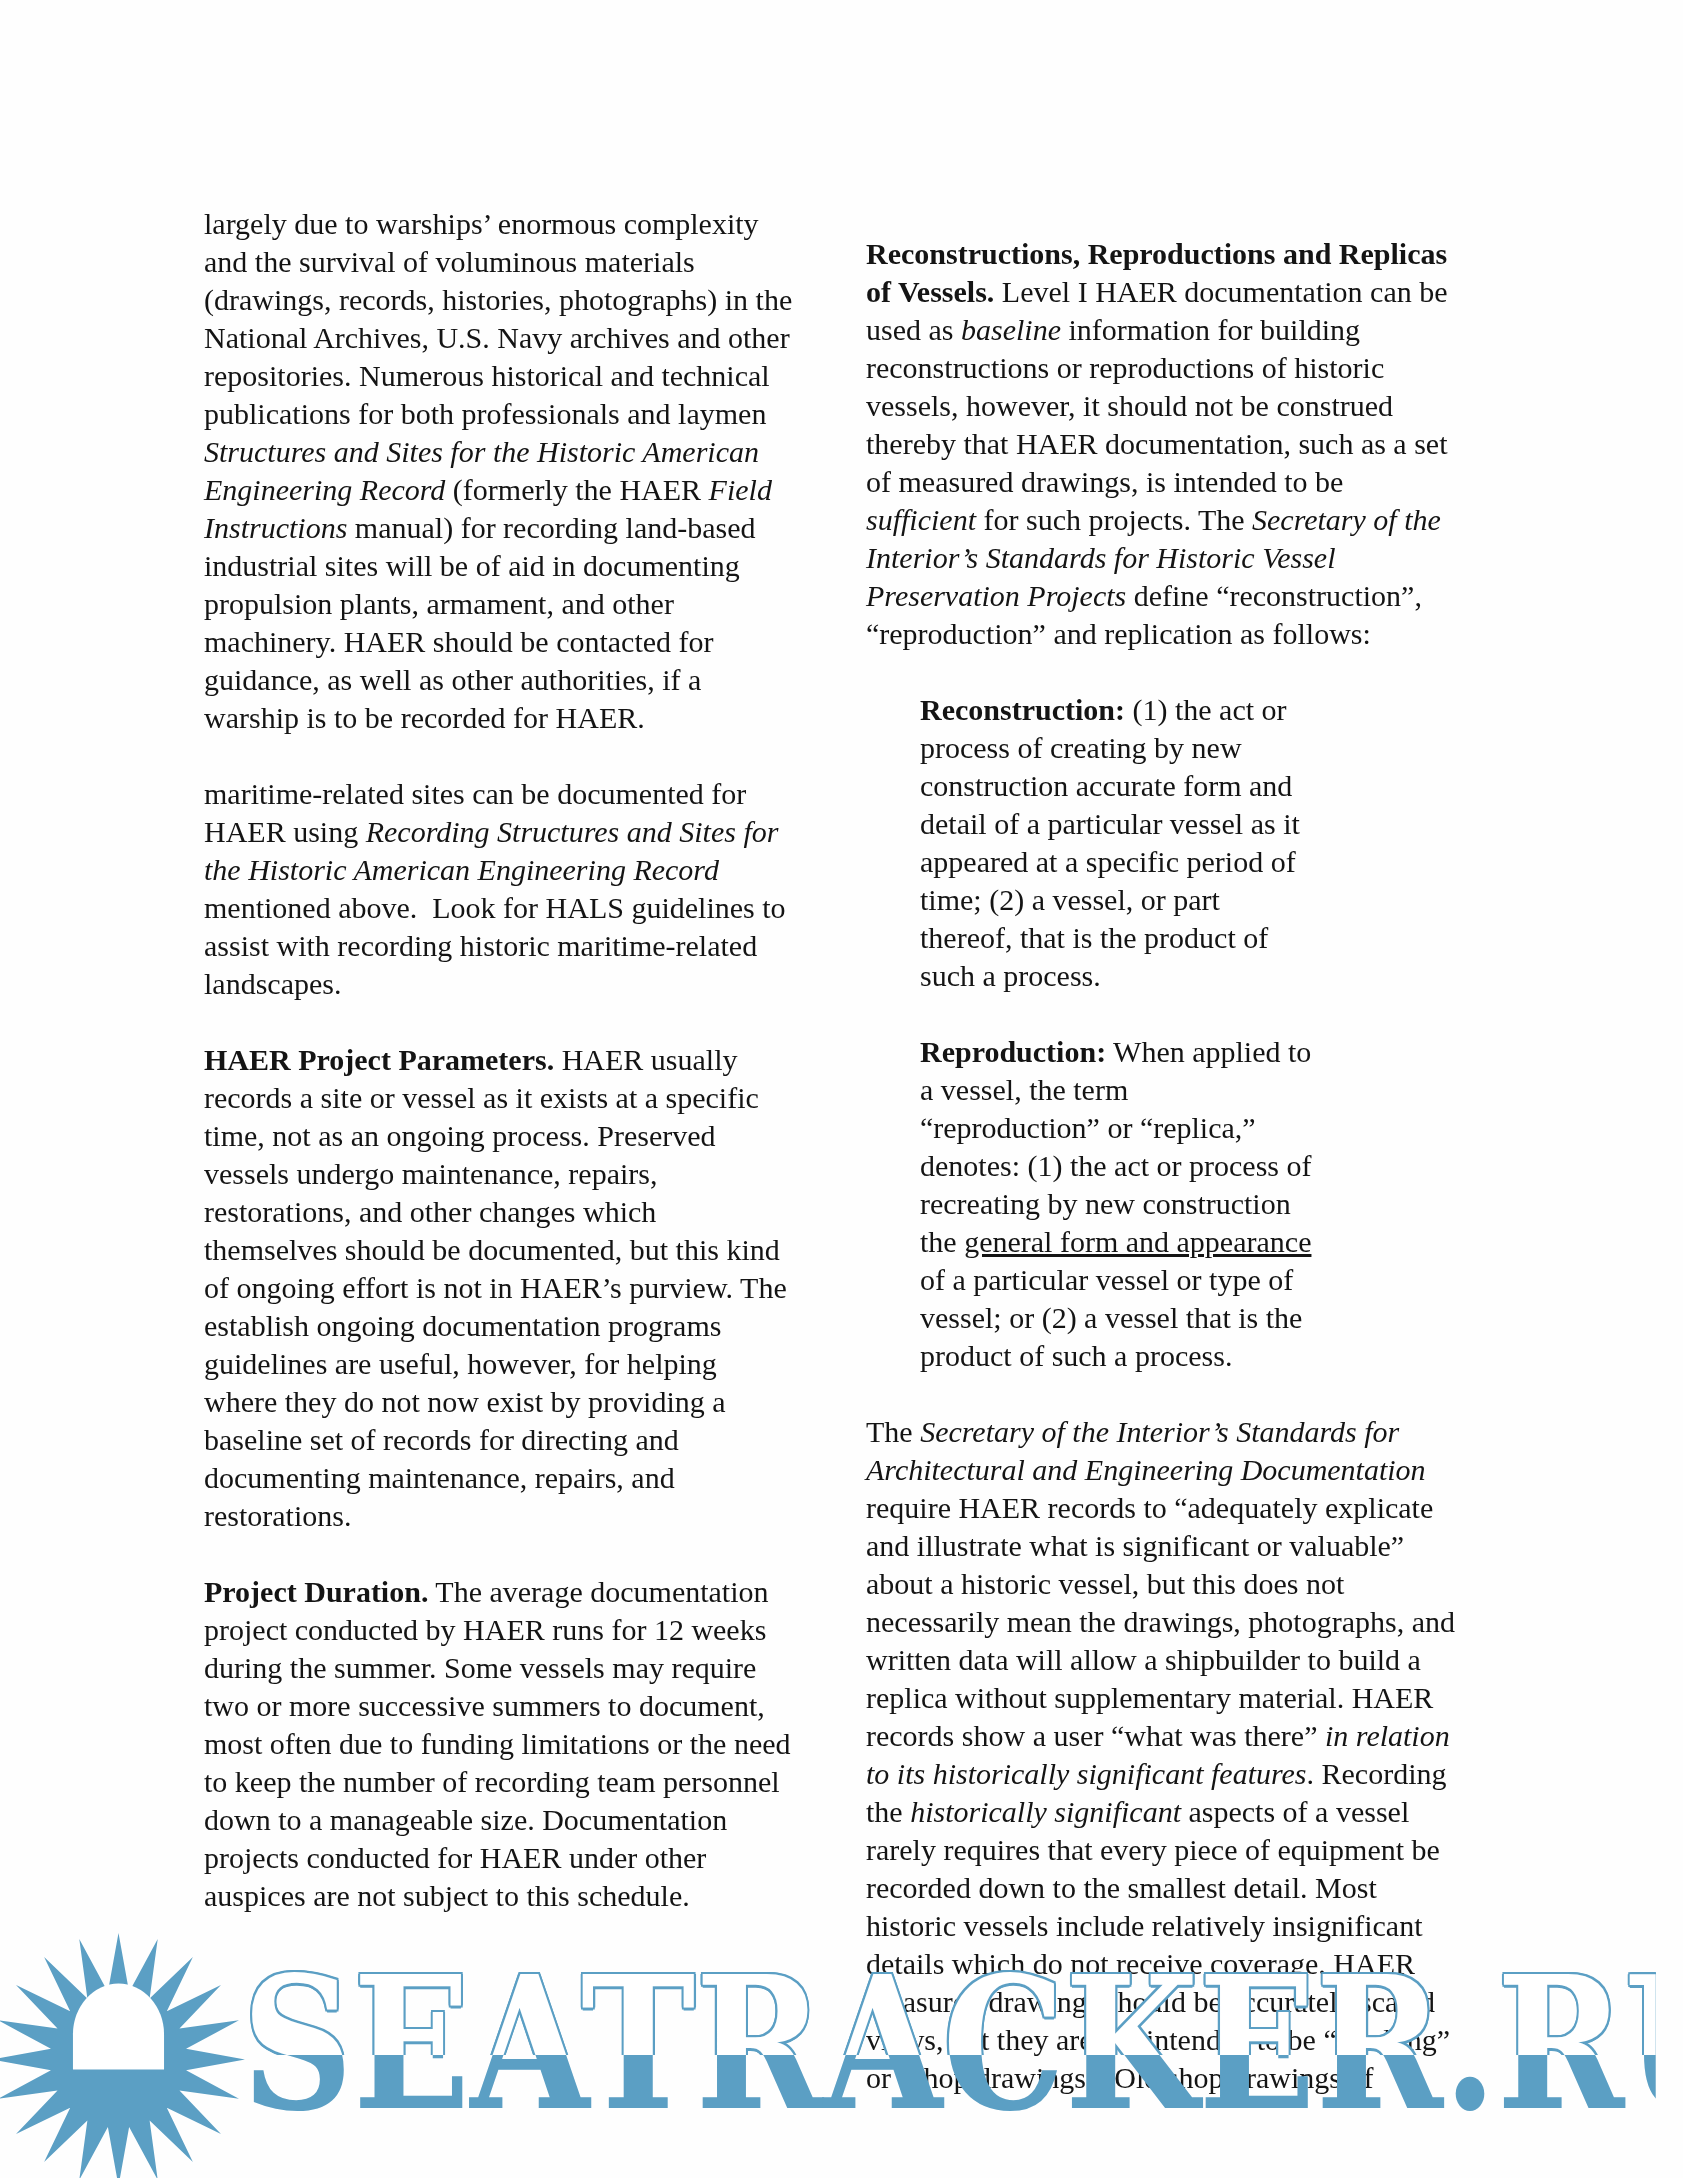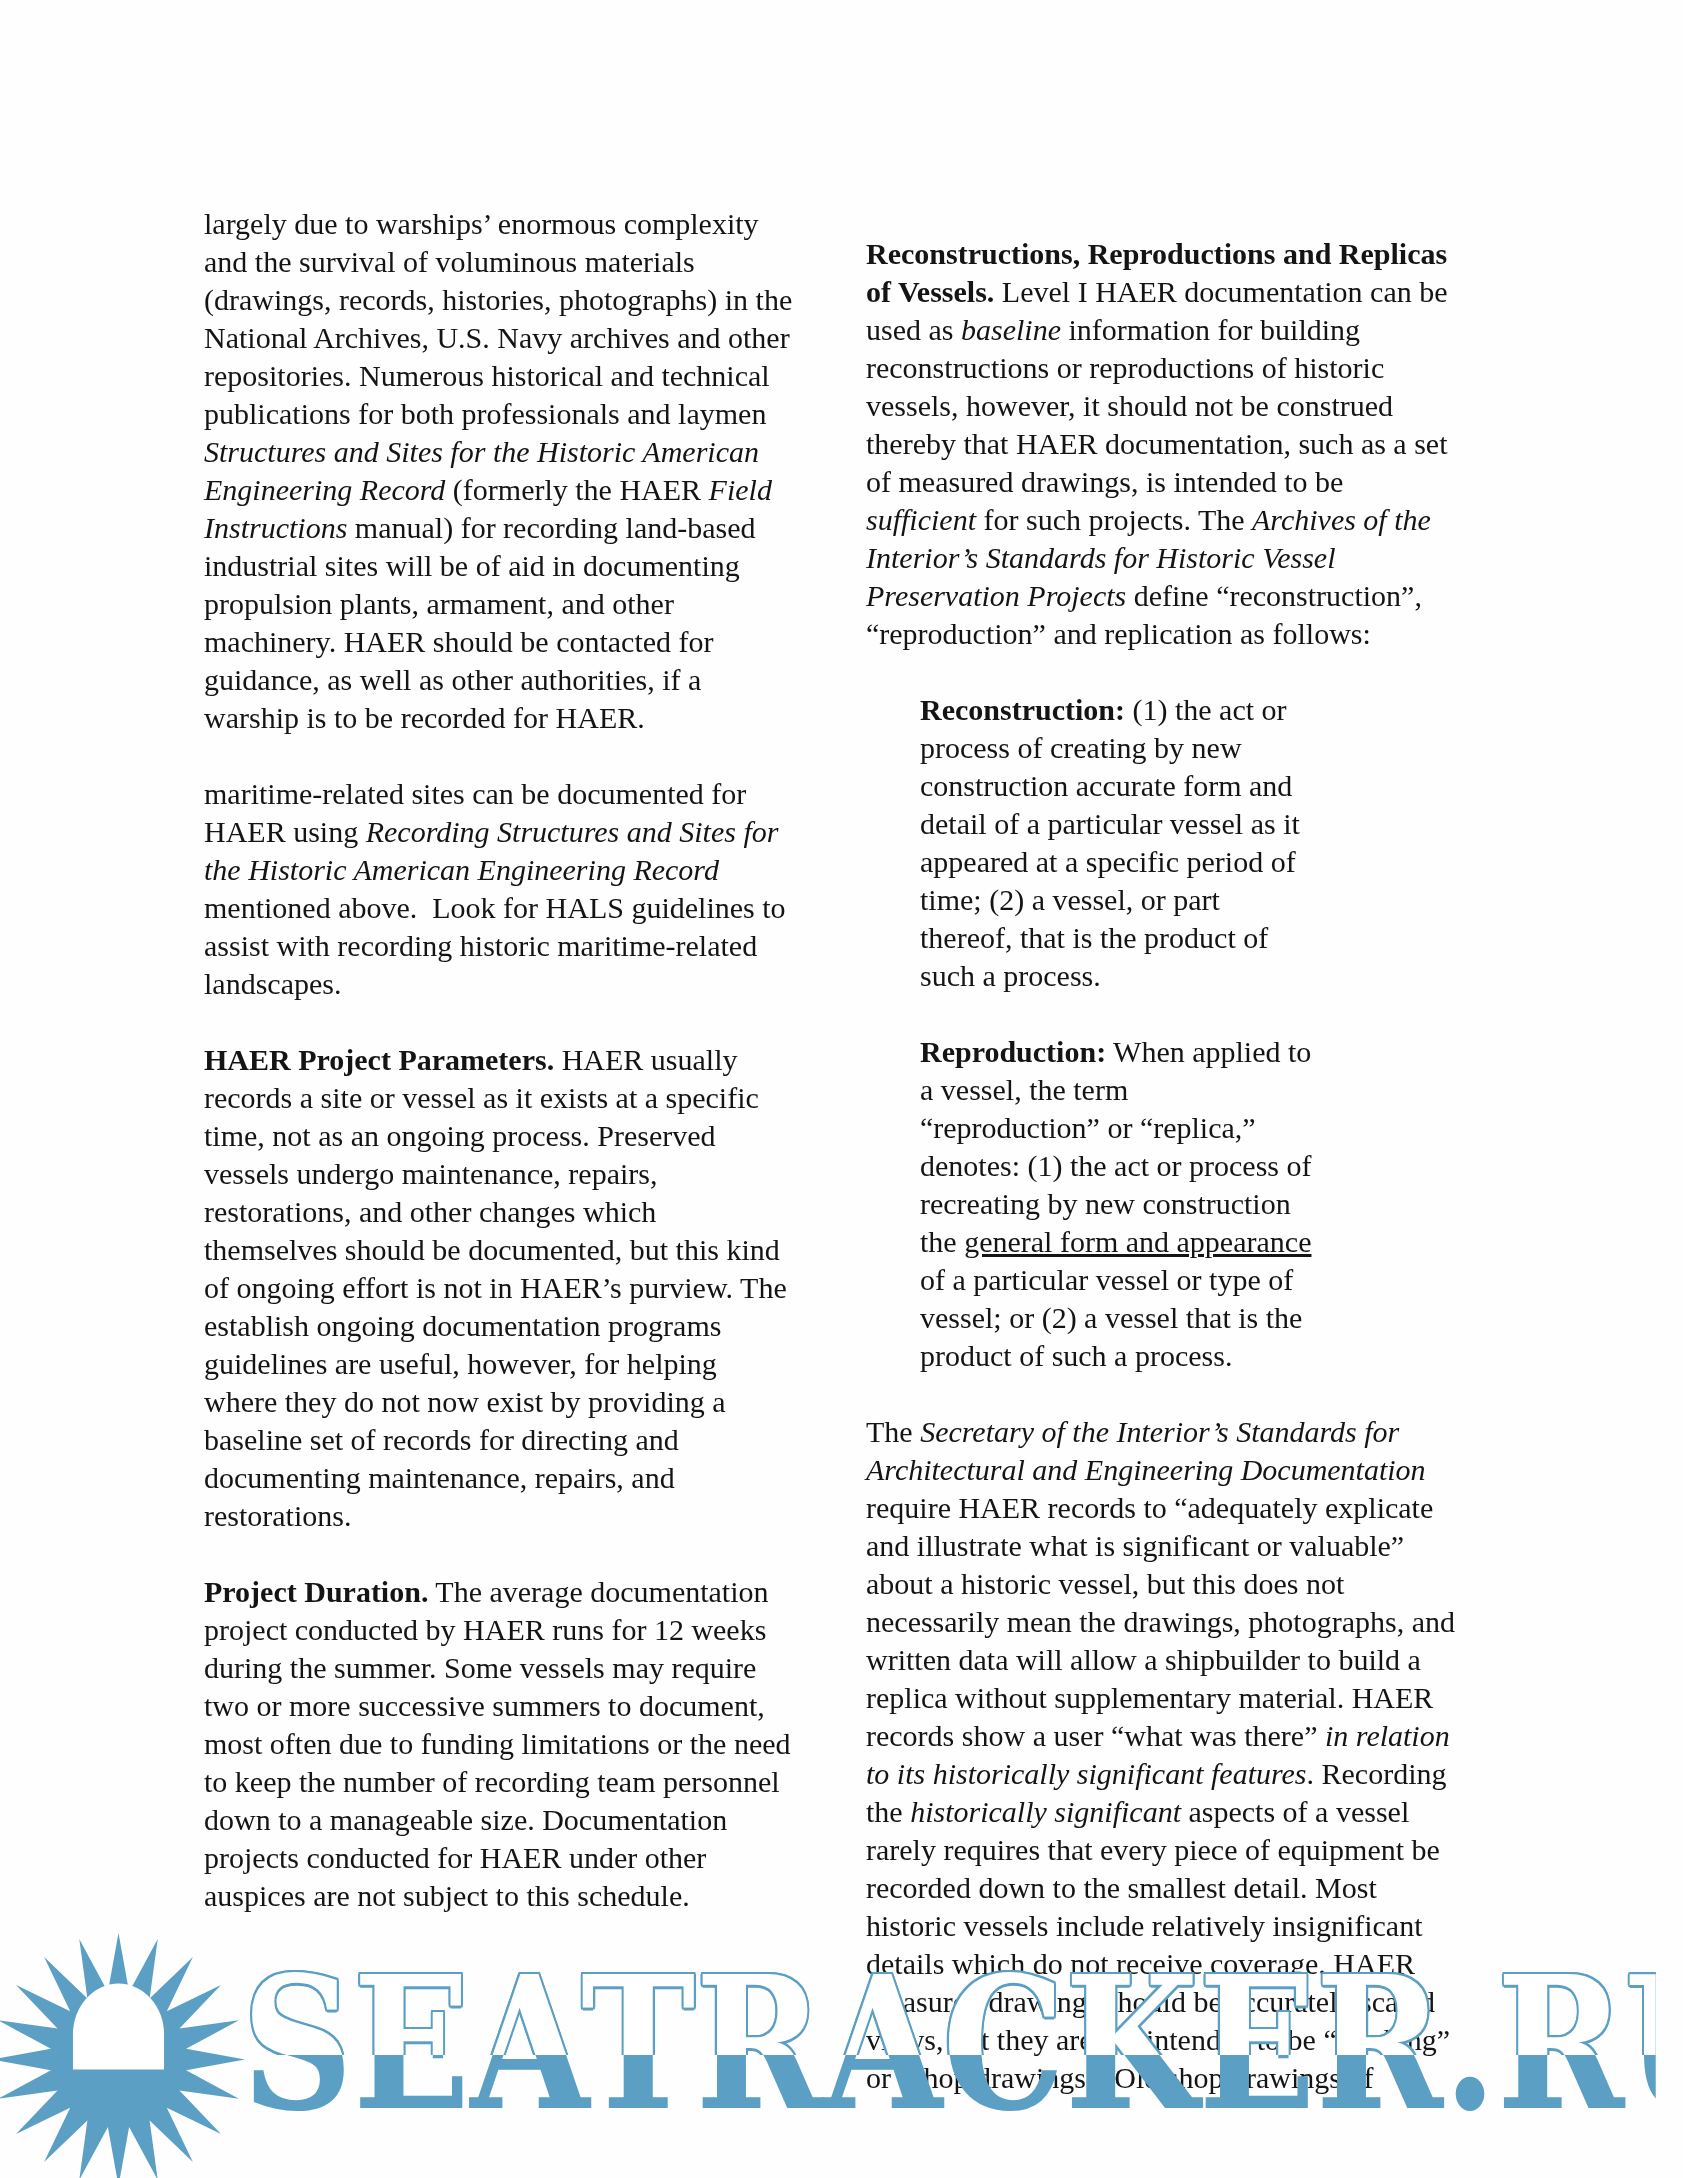--- a/index.html
+++ b/index.html
@@ -106,21 +106,21 @@
     </div>
   <div class="col col-right">
       <div class="para">
         <div class="line"><span class="seg-b ">Reconstructions, Reproductions and Replicas</span></div>
         <div class="line"><span class="seg-b ">of Vessels.</span><span class=""> Level I HAER documentation can be</span></div>
         <div class="line"><span class="">used as </span><span class="seg-i ">baseline</span><span class=""> information for building</span></div>
         <div class="line"><span class="">reconstructions or reproductions of historic</span></div>
         <div class="line"><span class="">vessels, however, it should not be construed</span></div>
         <div class="line"><span class="">thereby that HAER documentation, such as a set</span></div>
         <div class="line"><span class="">of measured drawings, is intended to be</span></div>
-        <div class="line"><span class="seg-i ">sufficient</span><span class=""> for such projects. The </span><span class="seg-i ">Archives of the</span></div>
+        <div class="line"><span class="seg-i ">sufficient</span><span class=""> for such projects. The </span><span class="seg-i ">Secretary of the</span></div>
         <div class="line"><span class="seg-i ">Interior’s Standards for Historic Vessel</span></div>
         <div class="line"><span class="seg-i ">Preservation Projects</span><span class=""> define “reconstruction”,</span></div>
         <div class="line"><span class="">“reproduction” and replication as follows:</span></div>
       </div>
       <div class="para indent">
         <div class="line"><span class="seg-b ">Reconstruction:</span><span class=""> (1) the act or</span></div>
         <div class="line"><span class="">process of creating by new</span></div>
         <div class="line"><span class="">construction accurate form and</span></div>
         <div class="line"><span class="">detail of a particular vessel as it</span></div>
         <div class="line"><span class="">appeared at a specific period of</span></div>

